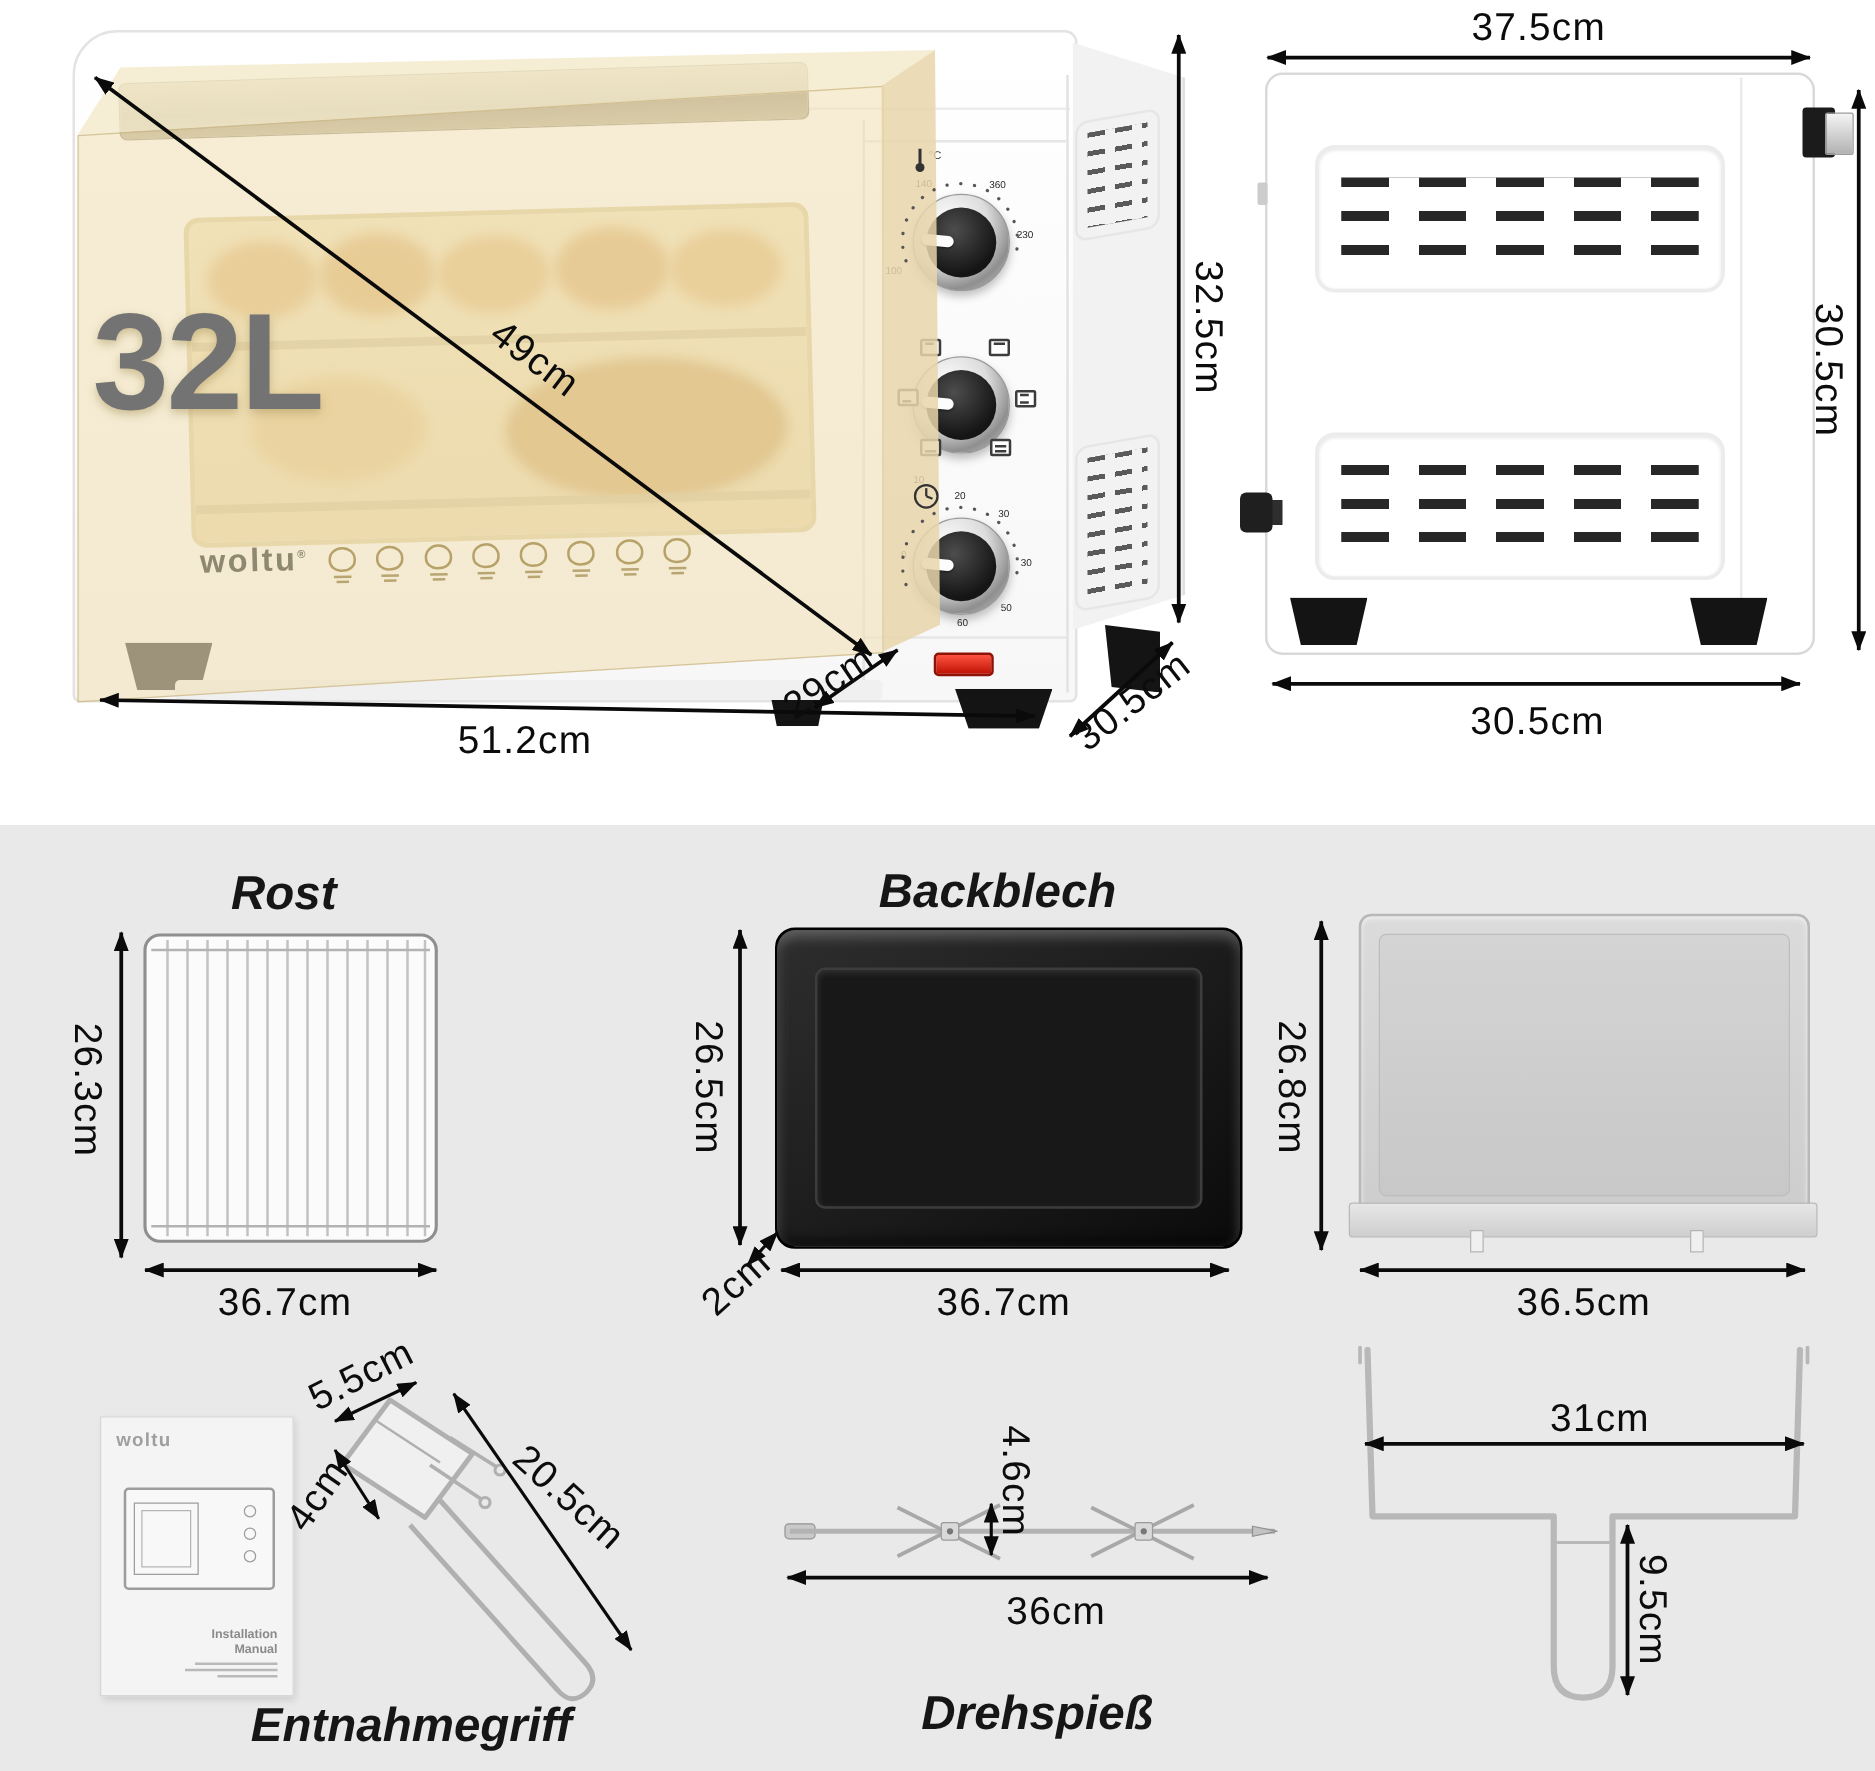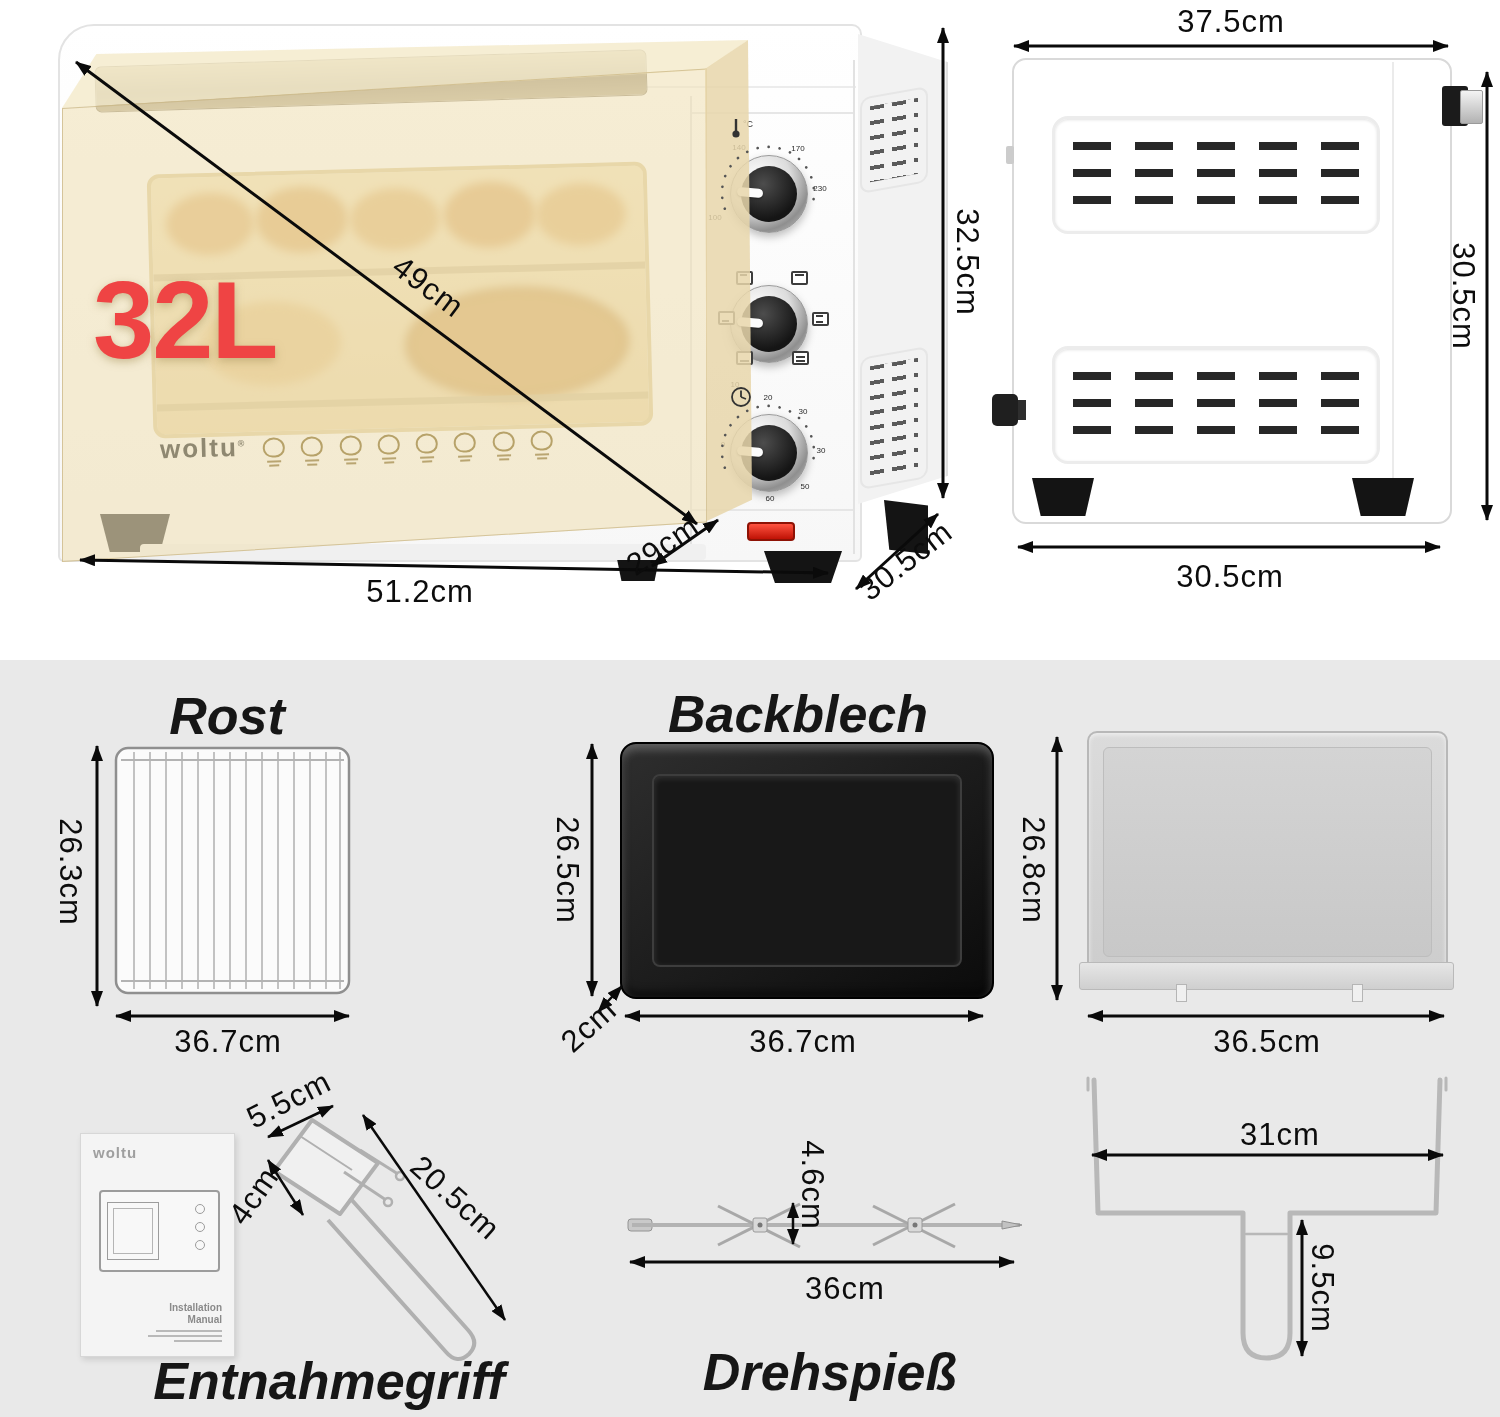--- a/index.html
+++ b/index.html
@@ -2,21 +2,21 @@
 <html><head>
 <meta charset="utf-8">
 <style>
   html,body{margin:0;padding:0;background:#fff;}
   .page{position:relative;width:1500px;height:1417px;background:#fff;overflow:hidden;
         font-family:"Liberation Sans",sans-serif;color:#111;}
   .abs{position:absolute;}
   
   .dim{position:absolute;transform:translate(-50%,-50%);font-size:31px;font-weight:400;
        color:#0c0c0c;white-space:nowrap;letter-spacing:1px;}
-  .title{position:absolute;transform:translate(-50%,-50%);font-size:52px;font-weight:bold;
+  .title{position:absolute;transform:translate(-50%,-50%);font-size:38px;font-weight:bold;
          font-style:italic;color:#161616;white-space:nowrap;}
   .kl{position:absolute;transform:translate(-50%,-50%);font-size:8px;color:#2a2a2a;white-space:nowrap;}
   
   .oven-front{left:58px;top:24px;width:800px;height:534px;background:linear-gradient(180deg,#ffffff,#f7f7f7);
               border:2px solid #e3e3e3;border-radius:36px 10px 6px 6px;}
   .oven-side{left:858px;top:34px;width:88px;height:470px;background:#f2f2f2;border-right:2px solid #dfdfdf;
              clip-path:polygon(0 0,100% 6%,100% 94%,0 100%);}
   .svent{position:absolute;border:2px solid #e6e6e6;border-radius:10px;transform:skewY(-10deg);}
   .svent-fill{position:absolute;inset:8px;transform:none;
       background-image:repeating-linear-gradient(90deg,transparent 0 14px,#f2f2f2 14px 22px),
@@ -43,22 +43,22 @@
   .door-window{left:150px;top:168px;width:492px;height:256px;border-radius:12px;transform:rotate(-1.5deg);
       background:linear-gradient(180deg,#f0e0b4,#e6cf9a);border:4px solid #d9c58e;overflow:hidden;}
   .blob{position:absolute;border-radius:50%;filter:blur(5px);}
   .shelf{position:absolute;left:0;width:100%;height:7px;background:#c9b47f;opacity:.8;}
   .cream-top{left:62px;top:40px;width:686px;height:70px;background:rgba(245,235,205,.85);
       clip-path:polygon(0 97%,5% 20%,100% 0,93.7% 43%);}
   .cream-right{left:705px;top:40px;width:47px;height:482px;background:rgba(231,214,170,.85);
       clip-path:polygon(0 6%,91.5% 0,100% 95.4%,4% 99.8%);}
   .cream-front{left:62px;top:108px;width:643px;height:452px;background:rgba(240,226,185,.62);
       border:1px solid rgba(200,180,130,.7);transform:skewY(-3.5deg);transform-origin:0 0;}
-  .capacity{left:93px;top:226px;font-size:110px;font-weight:800;letter-spacing:-2px;color:#ef4444;
-      text-shadow:0 3px 8px rgba(170,150,95,.55);margin-top:30px;}
+  .capacity{left:74px;top:226px;font-size:110px;font-weight:800;letter-spacing:-2px;color:#737373;
+      text-shadow:0 3px 8px rgba(170,150,95,.55);}
   .door-logo{left:160px;top:433px;font-size:26px;font-weight:bold;color:#8f8871;letter-spacing:2px;transform:rotate(-1.5deg);}
   .door-logo sup{font-size:9px;}
   .prog-row{left:262px;top:434px;width:292px;display:flex;justify-content:space-between;transform:rotate(-1.5deg);}
   .prog-icon{width:24px;height:40px;opacity:.8;}
   .prog-glyph{width:18px;height:16px;border:2px solid #a8904f;border-radius:50% 50% 45% 45%;margin:0 auto;}
   .prog-txt{width:14px;height:2px;background:#ab945a;margin:3px auto 0;}
   .prog-txt2{width:10px;height:2px;background:#ab945a;margin:2px auto 0;}
   
   .oven-back{left:1012px;top:58px;width:436px;height:462px;background:#fff;border:2px solid #d9d9d9;border-radius:14px;}
   .bk-seam{left:1392px;top:62px;width:2px;height:454px;background:#ebebeb;}
@@ -119,21 +119,21 @@
   <div class="abs panel-line-v" style="left:853px;top:60px;height:494px;"></div>
   <div class="abs panel-line-h" style="left:692px;top:112px;width:161px;"></div>
   <div class="abs panel-line-h" style="left:692px;top:509px;width:161px;"></div>
 
   <div class="knob-ring" style="left:730px;top:155px;">
     <div class="knob-center"></div>
   </div>
   <div class="knob-pointer" style="left:737px;top:188px;transform:rotate(5deg);"></div>
   <div class="kl" style="left:715px;top:185px;margin-top:32px;">100</div>
   <div class="kl" style="left:739px;top:147px;">140</div>
-  <div class="kl" style="left:798px;top:148px;">170</div>
+  <div class="kl" style="left:798px;top:148px;">360</div>
   <div class="kl" style="left:820px;top:188px;">230</div>
   <div class="kl" style="left:748px;top:124px;font-size:9px;">°C</div>
 
   <div class="knob-ring" style="left:730px;top:285px;">
     <div class="knob-center"></div>
   </div>
   <div class="knob-pointer" style="left:737px;top:318px;transform:rotate(5deg);"></div>
   <div class="fn-icon" style="left:736px;top:271px;">
       <div class="fn-bar" style="top:1px;"></div>
     </div>

